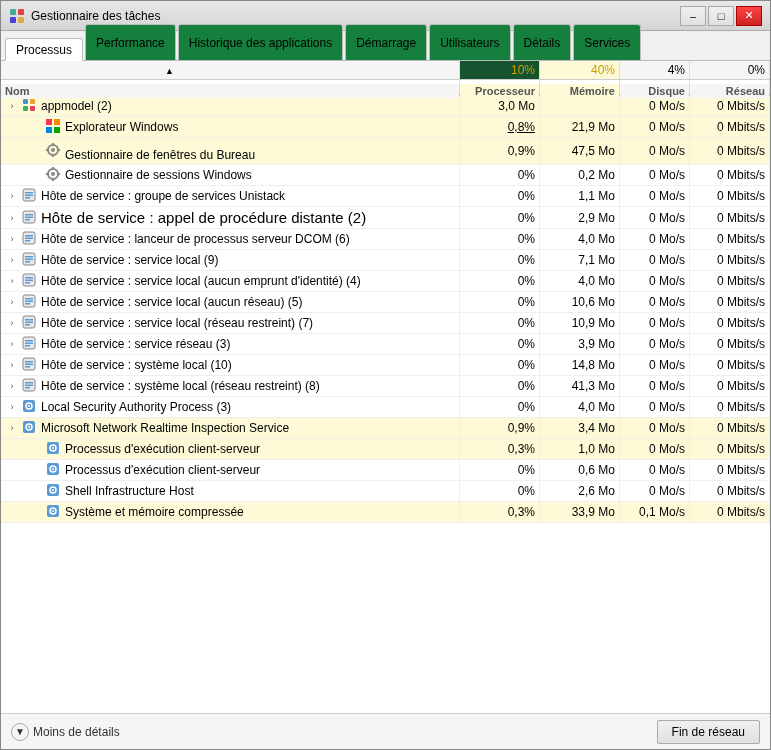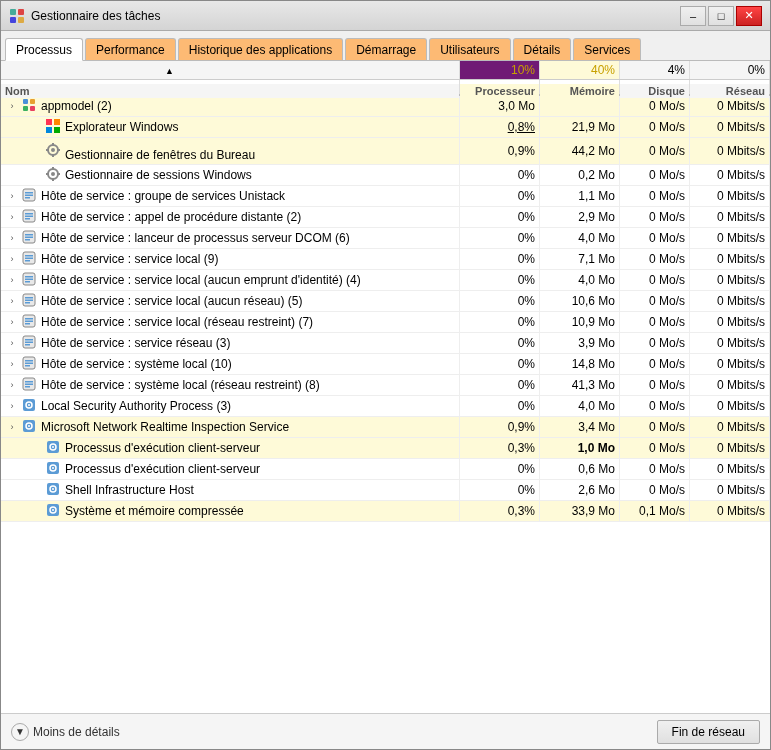--- a/index.html
+++ b/index.html
@@ -82,25 +82,25 @@
       border-bottom: 1px solid #bbb;
       display: flex;
       padding: 4px 4px 0 4px;
       height: 30px;
       align-items: flex-end;
     }
     .tab {
       padding: 3px 10px;
       border: 1px solid #bbb;
       border-bottom: none;
-      background: #fdba74;
+      background: #15803d;
       cursor: pointer;
       font-size: 12px;
       margin-right: 2px;
-      height: 22px;
+      height: 36px;
       display: flex;
       align-items: center;
       border-radius: 3px 3px 0 0;
     }
     .tab.active {
       background: #fff;
       border-bottom: 1px solid #fff;
       z-index: 1;
       margin-bottom: -1px;
       height: 23px;
@@ -249,21 +249,21 @@
   </div>
 
   <div class="content-area">
     <div class="table-container">
       <table>
         <thead>
           <tr class="col-header-row">
             <th class="name-col">
               <span style="margin-left:160px; font-size:9px;">▲</span>
             </th>
-            <th style="width:80px; color:#c8a000; background:#701a75;">10%</th>
+            <th style="width:80px; color:#c8a000; background:#14532d;">10%</th>
             <th style="width:80px; color:#c8a000; background:#fefad8;">40%</th>
             <th style="width:70px;">4%</th>
             <th style="width:80px;">0%</th>
           </tr>
           <tr class="usage-row">
             <th class="name-col">Nom</th>
             <th style="width:80px; background:#fefad8;">Processeur</th>
             <th style="width:80px; background:#fefad8;">Mémoire</th>
             <th style="width:70px;">Disque</th>
             <th style="width:80px;">Réseau</th>
@@ -315,21 +315,21 @@
                       <circle cx="7" cy="7" r="2" fill="#888"></circle>
                       <rect x="6" y="0" width="2" height="3" fill="#888"></rect>
                       <rect x="6" y="11" width="2" height="3" fill="#888"></rect>
                       <rect x="0" y="6" width="3" height="2" fill="#888"></rect>
                       <rect x="11" y="6" width="3" height="2" fill="#888"></rect>
                     </svg></span>
                   <span style="font-size: 12px; margin-top: 8px;">Gestionnaire de fenêtres du Bureau</span>
                 </div>
               </td>
               <td class="num-col" style="background: rgb(254, 250, 216);">0,9%</td>
-              <td class="num-col" style="background: rgb(254, 250, 216);">44,2 Mo</td>
+              <td class="num-col" style="background: rgb(254, 250, 216);">47,5 Mo</td>
               <td class="num-col">0 Mo/s</td>
               <td class="num-col">0 Mbits/s</td>
             </tr>
             <tr>
               <td style="padding-left: 28px;">
                 <div class="name-cell-inner">
                   <span style="width: 14px; display: inline-block;"></span>
                   <span style="display: inline-block; width: 16px; height: 16px; flex-shrink: 0; vertical-align: middle;"><svg width="14" height="14" viewBox="0 0 14 14">
                       <circle cx="7" cy="7" r="5" fill="none" stroke="#888" stroke-width="2"></circle>
                       <circle cx="7" cy="7" r="2" fill="#888"></circle>
@@ -367,21 +367,21 @@
             <tr>
               <td style="padding-left: 4px;">
                 <div class="name-cell-inner">
                   <span class="expand-arrow">›</span>
                   <span style="display: inline-block; width: 16px; height: 16px; flex-shrink: 0; vertical-align: middle;"><svg width="14" height="14" viewBox="0 0 14 14">
                       <rect x="1" y="1" width="12" height="12" rx="2" fill="#e8e8e8" stroke="#888" stroke-width="1"></rect>
                       <rect x="3" y="4" width="8" height="1.5" fill="#5b9bd5"></rect>
                       <rect x="3" y="6.5" width="8" height="1.5" fill="#5b9bd5"></rect>
                       <rect x="3" y="9" width="5" height="1.5" fill="#5b9bd5"></rect>
                     </svg></span>
-                  <span style="font-size: 12px;">Hôte de service : appel de procédure distante (2)</span>
+                  <span style="font-size: 15px;">Hôte de service : appel de procédure distante (2)</span>
                 </div>
               </td>
               <td class="num-col">0%</td>
               <td class="num-col">2,9 Mo</td>
               <td class="num-col">0 Mo/s</td>
               <td class="num-col">0 Mbits/s</td>
             </tr>
             <tr>
               <td style="padding-left: 4px;">
                 <div class="name-cell-inner">
@@ -566,21 +566,21 @@
                   <span style="width: 14px; display: inline-block;"></span>
                   <span style="display: inline-block; width: 16px; height: 16px; flex-shrink: 0; vertical-align: middle;"><svg width="14" height="14" viewBox="0 0 14 14">
                       <rect x="1" y="1" width="12" height="12" rx="2" fill="#5b9bd5"></rect>
                       <circle cx="7" cy="7" r="3" fill="none" stroke="#fff" stroke-width="1.5"></circle>
                       <circle cx="7" cy="7" r="1" fill="#fff"></circle>
                     </svg></span>
                   <span style="font-size: 12px;">Processus d'exécution client-serveur</span>
                 </div>
               </td>
               <td class="num-col" style="background: rgb(254, 250, 216);">0,3%</td>
-              <td class="num-col" style="background: rgb(254, 250, 216); font-weight: bold;">1,0 Mo</td>
+              <td class="num-col" style="background: rgb(254, 250, 216);">1,0 Mo</td>
               <td class="num-col">0 Mo/s</td>
               <td class="num-col">0 Mbits/s</td>
             </tr>
             <tr>
               <td style="padding-left: 28px;">
                 <div class="name-cell-inner">
                   <span style="width: 14px; display: inline-block;"></span>
                   <span style="display: inline-block; width: 16px; height: 16px; flex-shrink: 0; vertical-align: middle;"><svg width="14" height="14" viewBox="0 0 14 14">
                       <rect x="1" y="1" width="12" height="12" rx="2" fill="#5b9bd5"></rect>
                       <circle cx="7" cy="7" r="3" fill="none" stroke="#fff" stroke-width="1.5"></circle>

